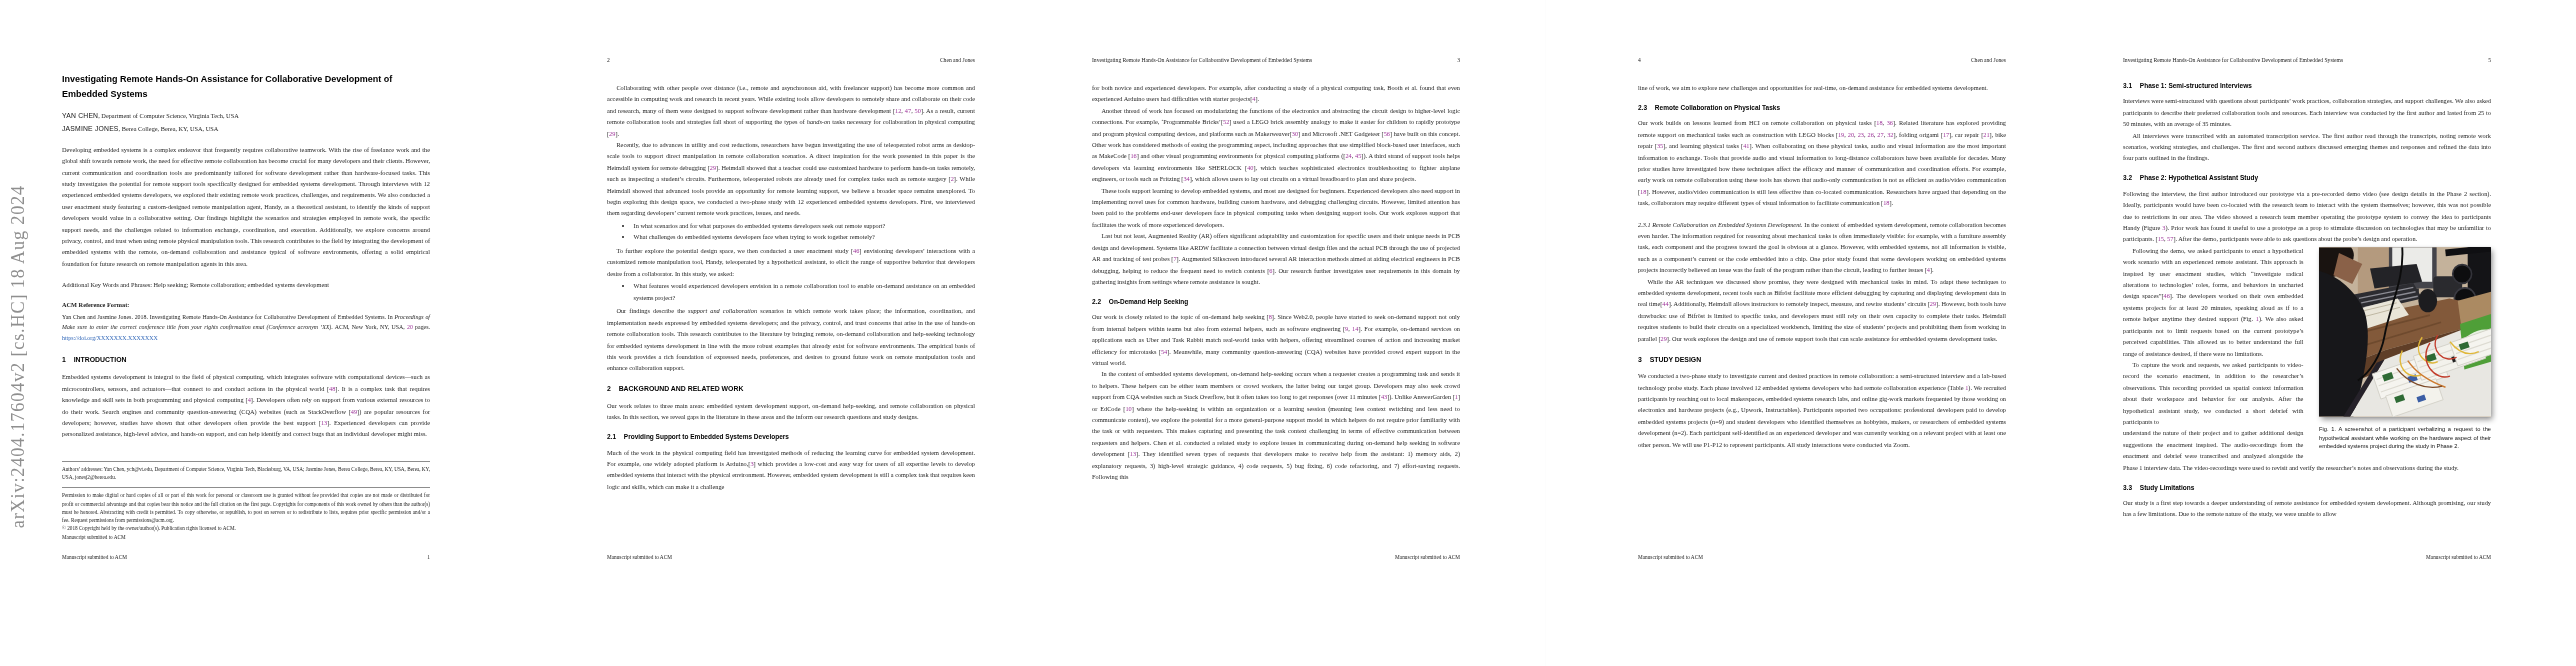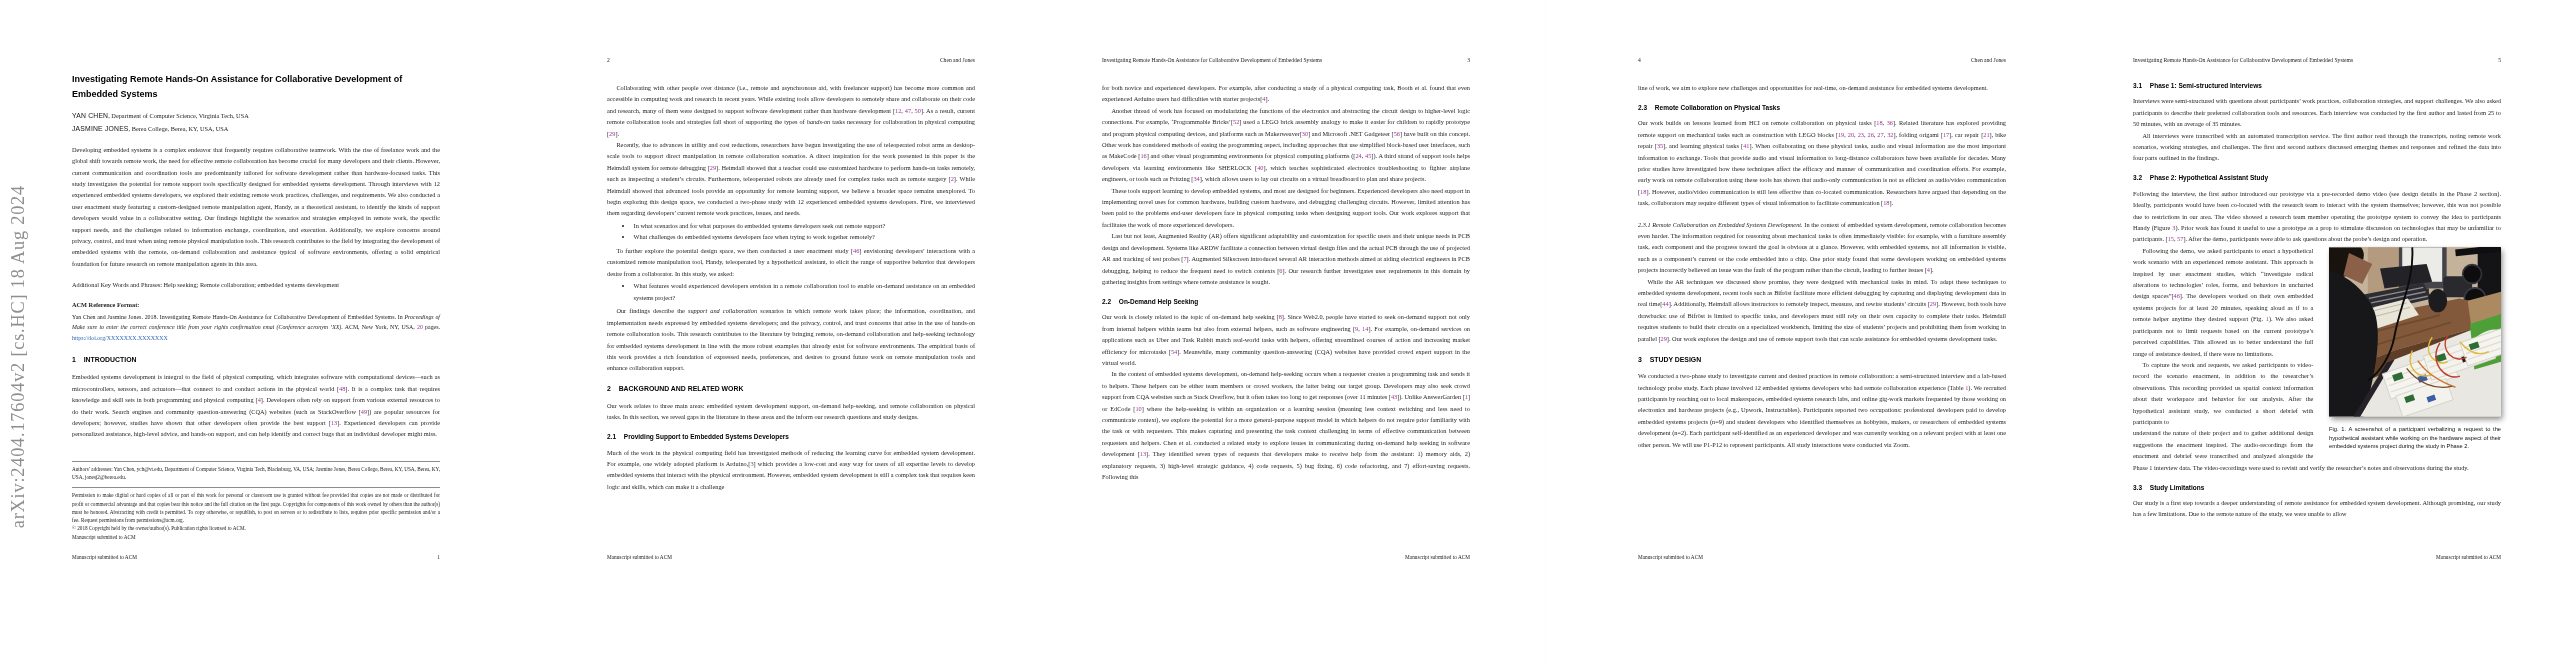--- a/index.html
+++ b/index.html
@@ -4,21 +4,21 @@
 <style>
   html,body{margin:0;padding:0;}
   body{
     width:2576px;height:667px;overflow:hidden;background:#ffffff;
     font-family:"Liberation Serif","DejaVu Serif",serif;color:#1d1d1d;
   }
   .canvas{position:absolute;top:0;left:0;width:2576px;height:667px;background:#fdfdfd;}
   .page{position:absolute;top:0;width:515px;height:667px;background:#ffffff;}
   #page-1{left:0;}#page-2{left:515px;}#page-3{left:1030px;}#page-4{left:1546px;}#page-5{left:2061px;}
   .col{position:absolute;width:368px;}
-  .page.odd  .col{left:72px;}
+  .page.odd  .col{left:62px;}
   .page.even .col{left:92px;}
 
   
   .runhead{top:57px;font-size:5.6px;line-height:7.2px;display:flex;justify-content:space-between;color:#222;}
   .pagefoot{top:554px;font-size:5.3px;line-height:6.7px;display:flex;color:#222;}
   .pagefoot.split{justify-content:space-between;}
   .pagefoot.left{justify-content:flex-start;}
   .pagefoot.right{justify-content:flex-end;}
 
   

